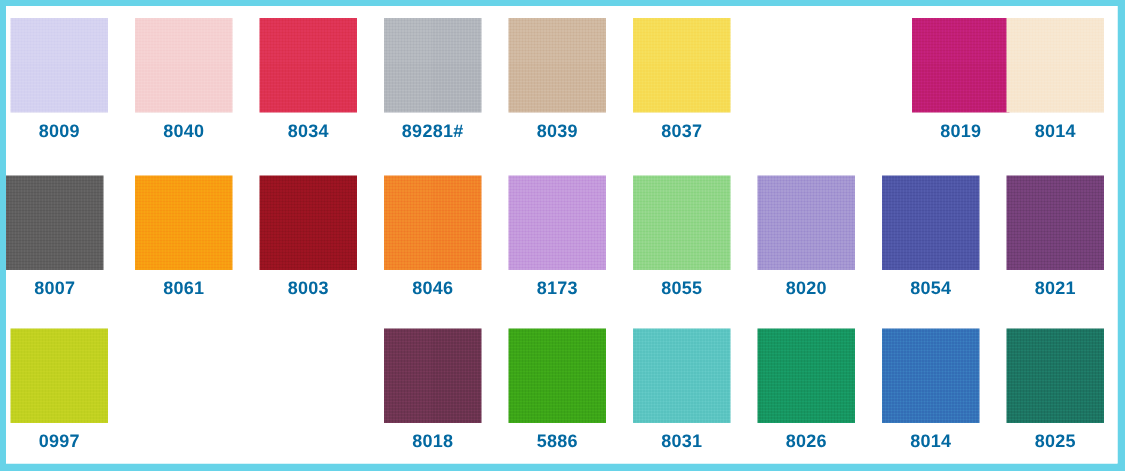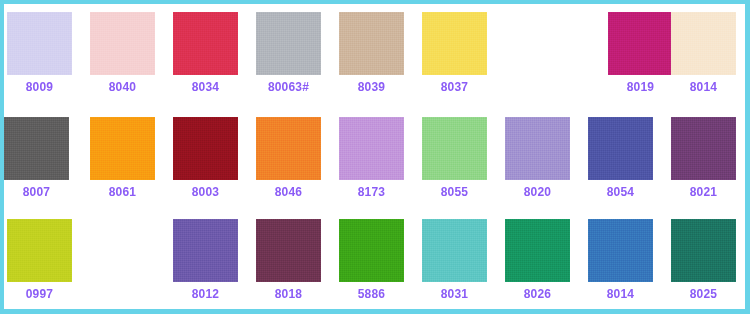--- a/index.html
+++ b/index.html
@@ -77,21 +77,21 @@
 
   .swatch-label {
     position: absolute;
     left: 0;
     top: 74px;
     width: 65px;
     text-align: center;
     font-family: "Liberation Sans", sans-serif;
     font-size: 12px;
     font-weight: 700;
-    color: #8b5cf6;
+    color: #0369a1;
     letter-spacing: 0.2px;
     white-space: nowrap;
   }
 </style>
 </head>
 <body>
 
 <div id="color-card" style="border-color: rgb(103, 211, 232); background-color: rgb(255, 255, 255);">
   <div id="swatch-grid">
 
@@ -103,21 +103,21 @@
       <div class="swatch-cell" style="left:86px;">
         <div class="swatch-chip" style="background-color: rgb(244, 207, 208);"></div>
         <div class="swatch-label">8040</div>
       </div>
       <div class="swatch-cell" style="left:169px;">
         <div class="swatch-chip" style="background-color: rgb(220, 49, 80);"></div>
         <div class="swatch-label">8034</div>
       </div>
       <div class="swatch-cell" style="left:252px;">
         <div class="swatch-chip" style="background-color: rgb(176, 180, 187);"></div>
-        <div class="swatch-label">80063#</div>
+        <div class="swatch-label">89281#</div>
       </div>
       <div class="swatch-cell" style="left:335px;">
         <div class="swatch-chip" style="background-color: rgb(205, 180, 155);"></div>
         <div class="swatch-label">8039</div>
       </div>
       <div class="swatch-cell" style="left:418px;">
         <div class="swatch-chip" style="background-color: rgb(246, 220, 85);"></div>
         <div class="swatch-label">8037</div>
       </div>
       <div class="swatch-cell" style="left:604px;">
@@ -167,24 +167,20 @@
         <div class="swatch-chip" style="background-color: rgb(110, 61, 114);"></div>
         <div class="swatch-label">8021</div>
       </div>
     </div>
 
     <div class="swatch-row row-2">
       <div class="swatch-cell" style="left:3px;">
         <div class="swatch-chip" style="background-color: rgb(192, 208, 32);"></div>
         <div class="swatch-label">0997</div>
       </div>
-      <div class="swatch-cell" style="left:169px;">
-        <div class="swatch-chip" style="background-color: rgb(107, 88, 169);"></div>
-        <div class="swatch-label">8012</div>
-      </div>
       <div class="swatch-cell" style="left:252px;">
         <div class="swatch-chip" style="background-color: rgb(108, 51, 80);"></div>
         <div class="swatch-label">8018</div>
       </div>
       <div class="swatch-cell" style="left:335px;">
         <div class="swatch-chip" style="background-color: rgb(59, 163, 24);"></div>
         <div class="swatch-label">5886</div>
       </div>
       <div class="swatch-cell" style="left:418px;">
         <div class="swatch-chip" style="background-color: rgb(92, 197, 194);"></div>

